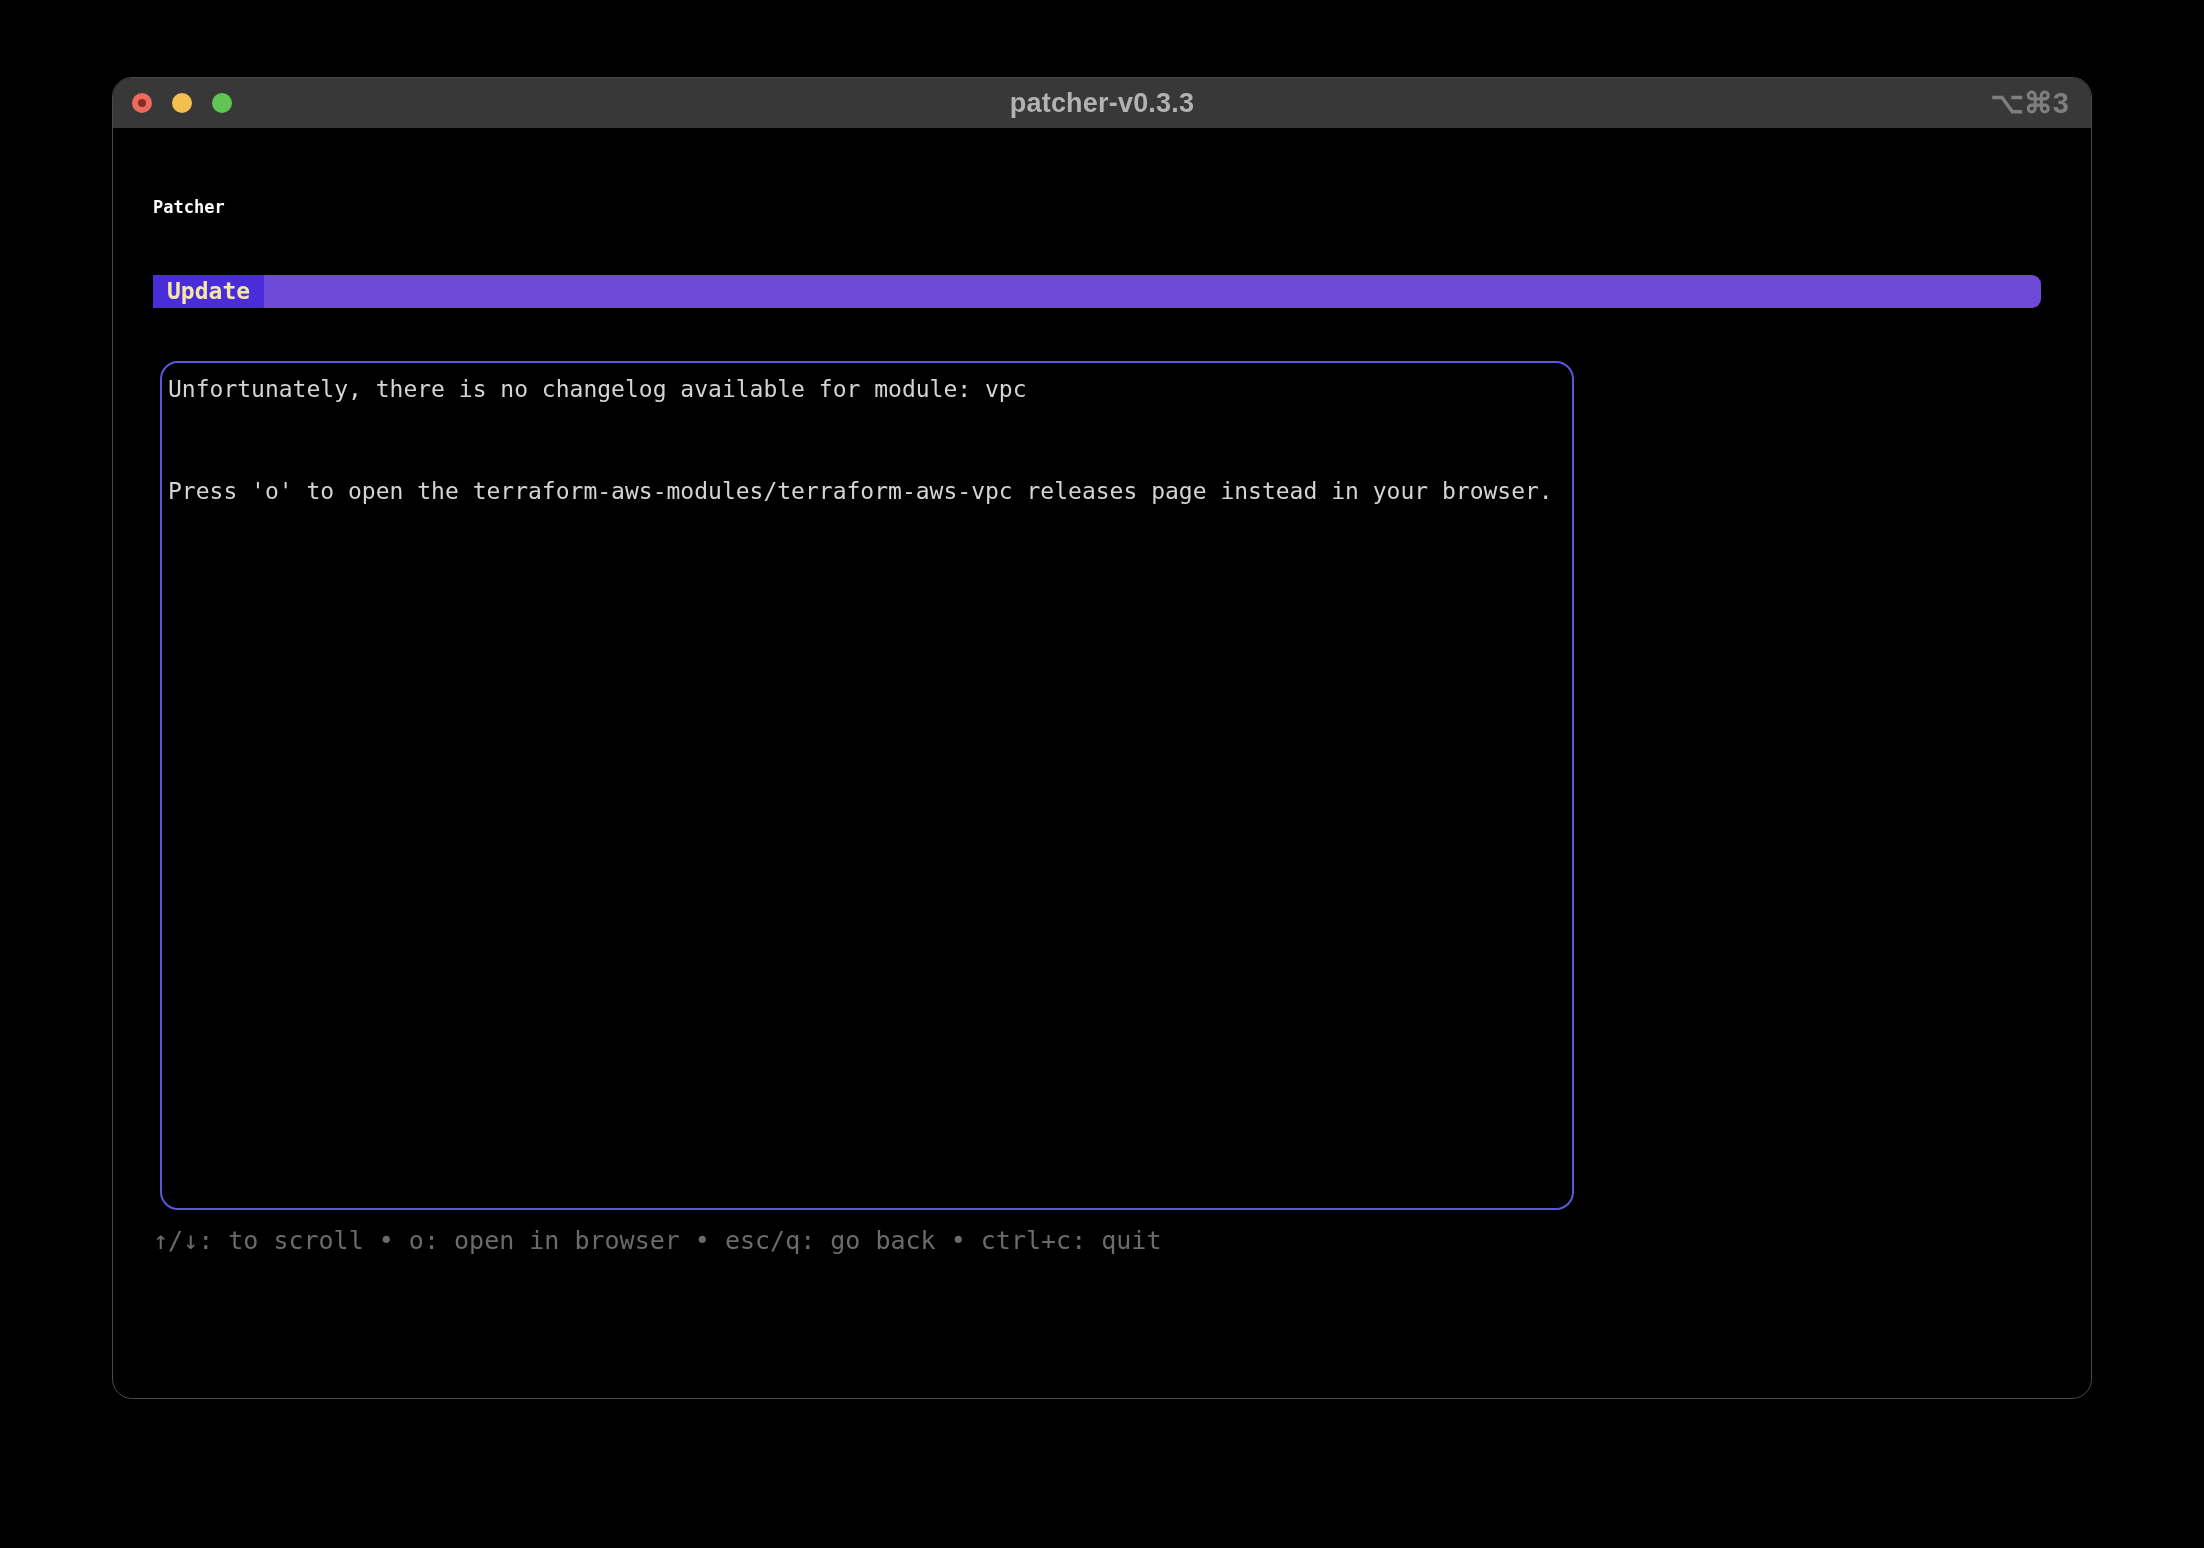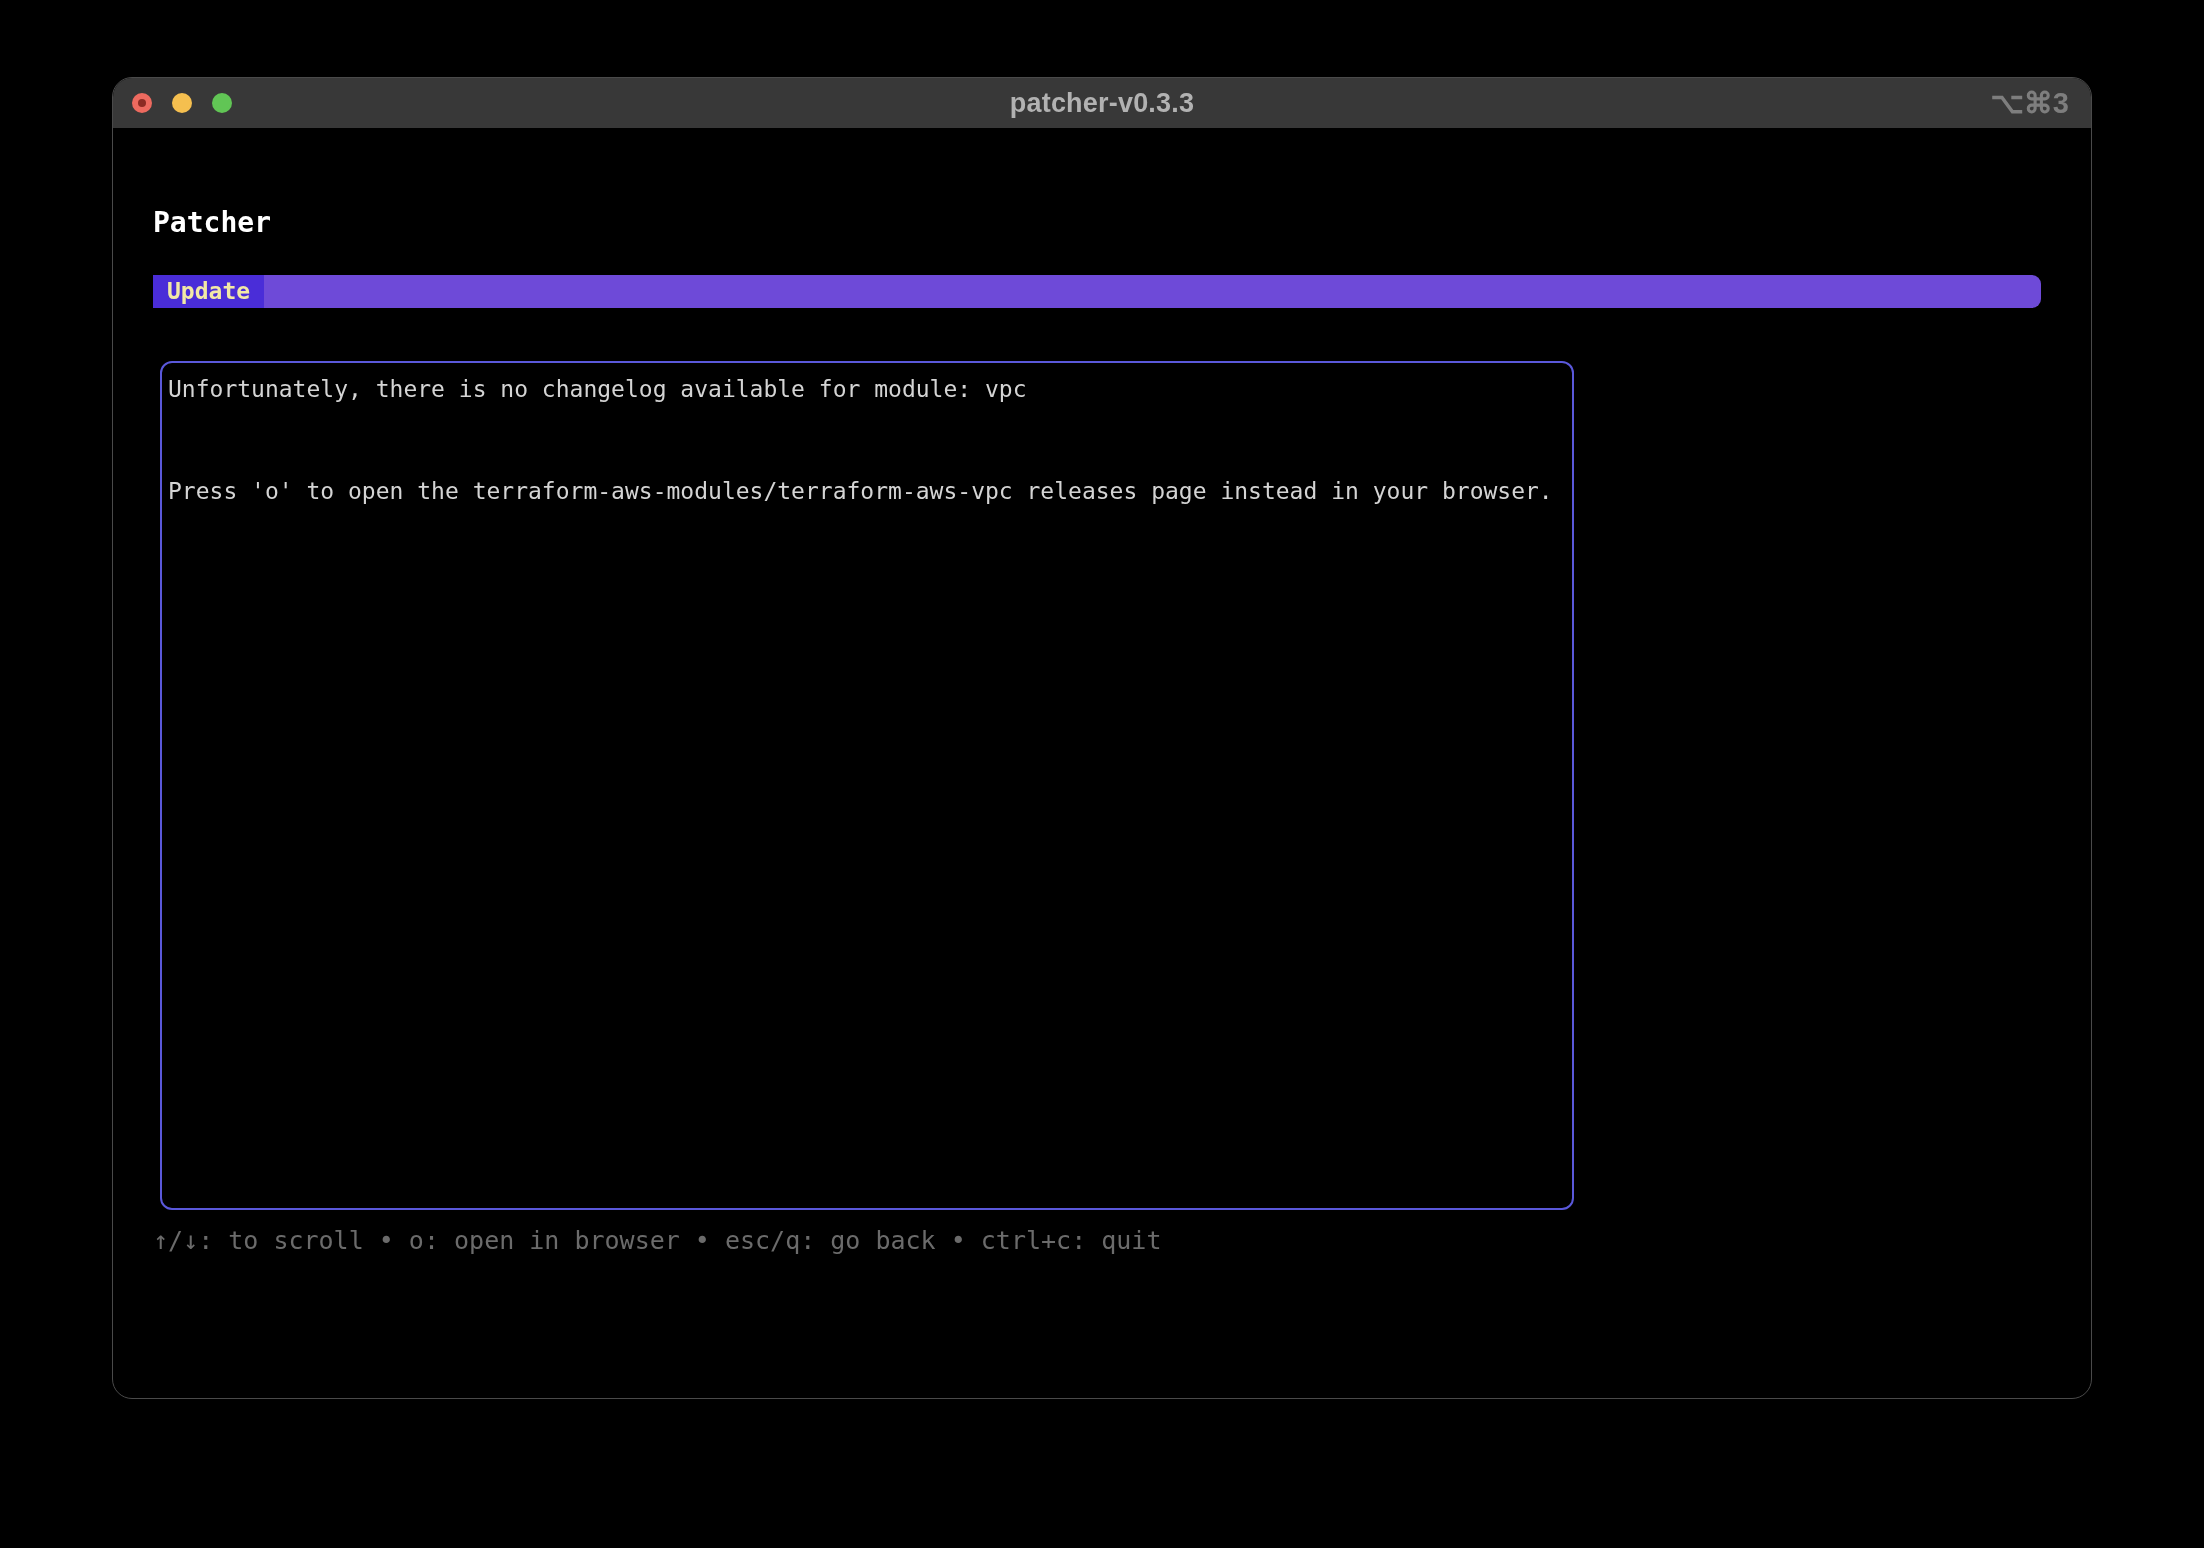--- a/index.html
+++ b/index.html
@@ -81,22 +81,22 @@
   .window-shortcut {
     position: absolute;
     right: 22px;
     font-family: "Liberation Sans", sans-serif;
     font-weight: 600;
     font-size: 29px;
     color: var(--shortcut_text);
   }
   .app-heading {
     position: absolute;
-    left: 40px; top: 128px;
-    font-size: 28px;
+    left: 40px; top: 112px;
+    font-size: 17px;
     font-weight: 700;
     color: #ffffff;
     line-height: 34px;
   }
   .tab-bar {
     position: absolute;
     left: 40px; top: 197px;
     width: 1888px; height: 33px;
     background: var(--tab_bar_bg);
     display: flex;
@@ -112,21 +112,21 @@
     padding: 0 14px;
     border: none;
     font-family: "DejaVu Sans Mono", monospace;
     cursor: default;
   }
   .changelog-box {
     position: absolute;
     left: 47px; top: 283px;
     width: 1414px; height: 849px;
     border: 2px solid var(--box_border);
-    border-radius: 12px;
+    border-radius: 18px;
     padding: 9px 0 14px 6px;
     overflow: hidden;
   }
   .cl-line {
     font-size: 23px;
     line-height: 34px;
     color: var(--terminal_text);
     white-space: pre;
   }
   .cl-gap { height: 34px; }

